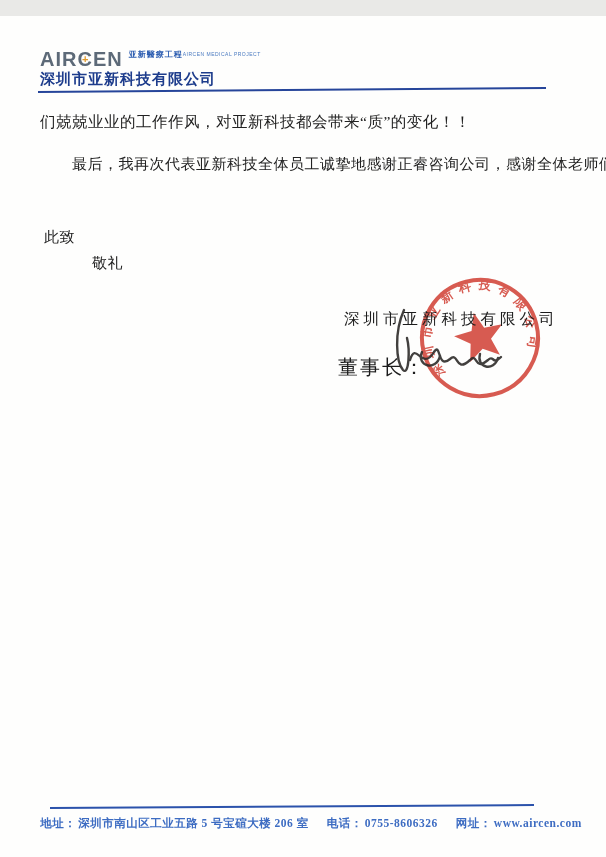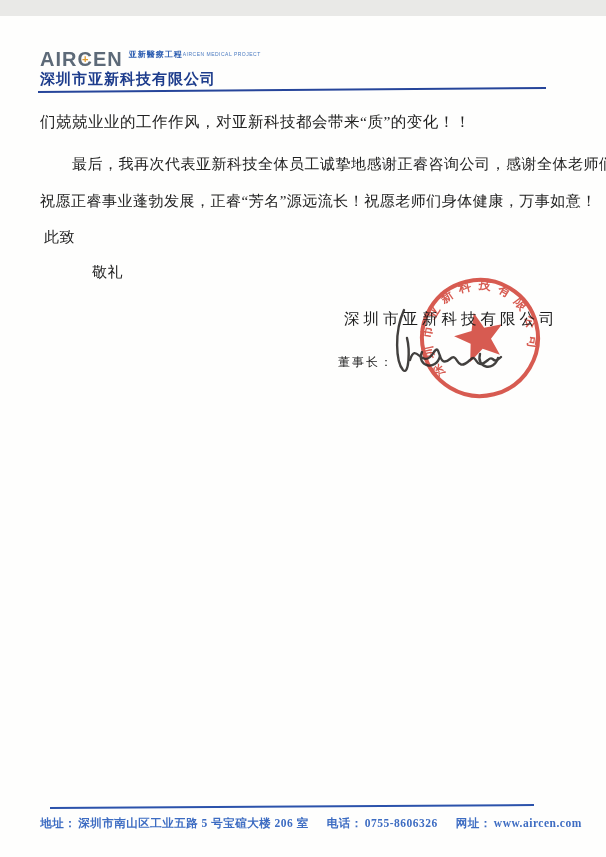--- a/index.html
+++ b/index.html
@@ -42,26 +42,26 @@
   .header-rule{
     left:38px;top:75px;width:508px;height:2px;background:#26459a;
     transform:rotate(-0.45deg);transform-origin:left center;
   }
   
   .body-line{left:40px;font-size:15px;white-space:nowrap;letter-spacing:.5px;color:#222;text-align:right;}
   .bl1{top:96px;font-size:15.5px;}
   .bl2{top:139px;left:72px;}
   .bl3{top:176px;}
   .closing{top:212px;left:44px;}
-  .salute{top:247px;left:92px;}
+  .salute{top:238px;left:92px;}
   
   .sig-company{
     left:344px;top:293px;font-size:15.5px;letter-spacing:4px;color:#1c1c1c;white-space:nowrap;
   }
-  .sig-title{left:338px;top:338px;font-size:12px;letter-spacing:2px;color:#1c1c1c;}
+  .sig-title{left:338px;top:338px;font-size:20px;letter-spacing:2px;color:#1c1c1c;}
   .sig-date{left:454px;top:375px;font-size:15.5px;letter-spacing:2px;color:#1c1c1c;white-space:nowrap;}
   .seal-svg{left:406px;top:248px;}
   .sign-svg{left:388px;top:288px;}
   
   .footer-rule{
     left:50px;top:791px;width:484px;height:2px;background:#2b52ab;
     transform:rotate(-0.35deg);transform-origin:left center;
   }
   .footer-text{
     left:8px;top:800px;width:606px;text-align:center;
@@ -84,21 +84,20 @@
     <div class="logo-taglines">
       <span class="tagline-cn">亚新醫療工程</span>
       <span class="tagline-en">AIRCEN MEDICAL PROJECT</span>
     </div>
   </div>
   <div class="abs header-company">深圳市亚新科技有限公司</div>
   <div class="abs header-rule"></div>
 
   <div class="abs body-line bl1">们兢兢业业的工作作风，对亚新科技都会带来“质”的变化！！</div>
   <div class="abs body-line bl2">最后，我再次代表亚新科技全体员工诚挚地感谢正睿咨询公司，感谢全体老师们，</div>
-  <div class="abs body-line bl3">祝愿正睿事业蓬勃发展，正睿“芳名”源远流长！祝愿老师们身体健康，万事如意！</div>
   <div class="abs body-line closing">此致</div>
   <div class="abs body-line salute">敬礼</div>
 
   <svg class="abs seal-svg" width="148" height="148" viewBox="0 0 148 148">
     <g transform="rotate(-14 74 74)" opacity="0.82">
       <circle cx="74" cy="74" r="58" fill="none" stroke="#cf382c" stroke-width="4"></circle>
       <polygon points="74,48 80.5,65.1 98.7,66 84.5,77.4 89.3,95 74,85 58.7,95 63.5,77.4 49.3,66 67.5,65.1" fill="#cf382c"></polygon>
       <path id="sealArc" d="M 33.4,101.4 A 49,49 0 1 1 114.6,101.4" fill="none"></path>
       <text font-size="12.5" letter-spacing="6.5" fill="#cf382c" font-family="Liberation Serif, DejaVu Serif, serif" font-weight="bold">
         <textPath href="#sealArc" startOffset="1%">深圳市亚新科技有限公司</textPath>

